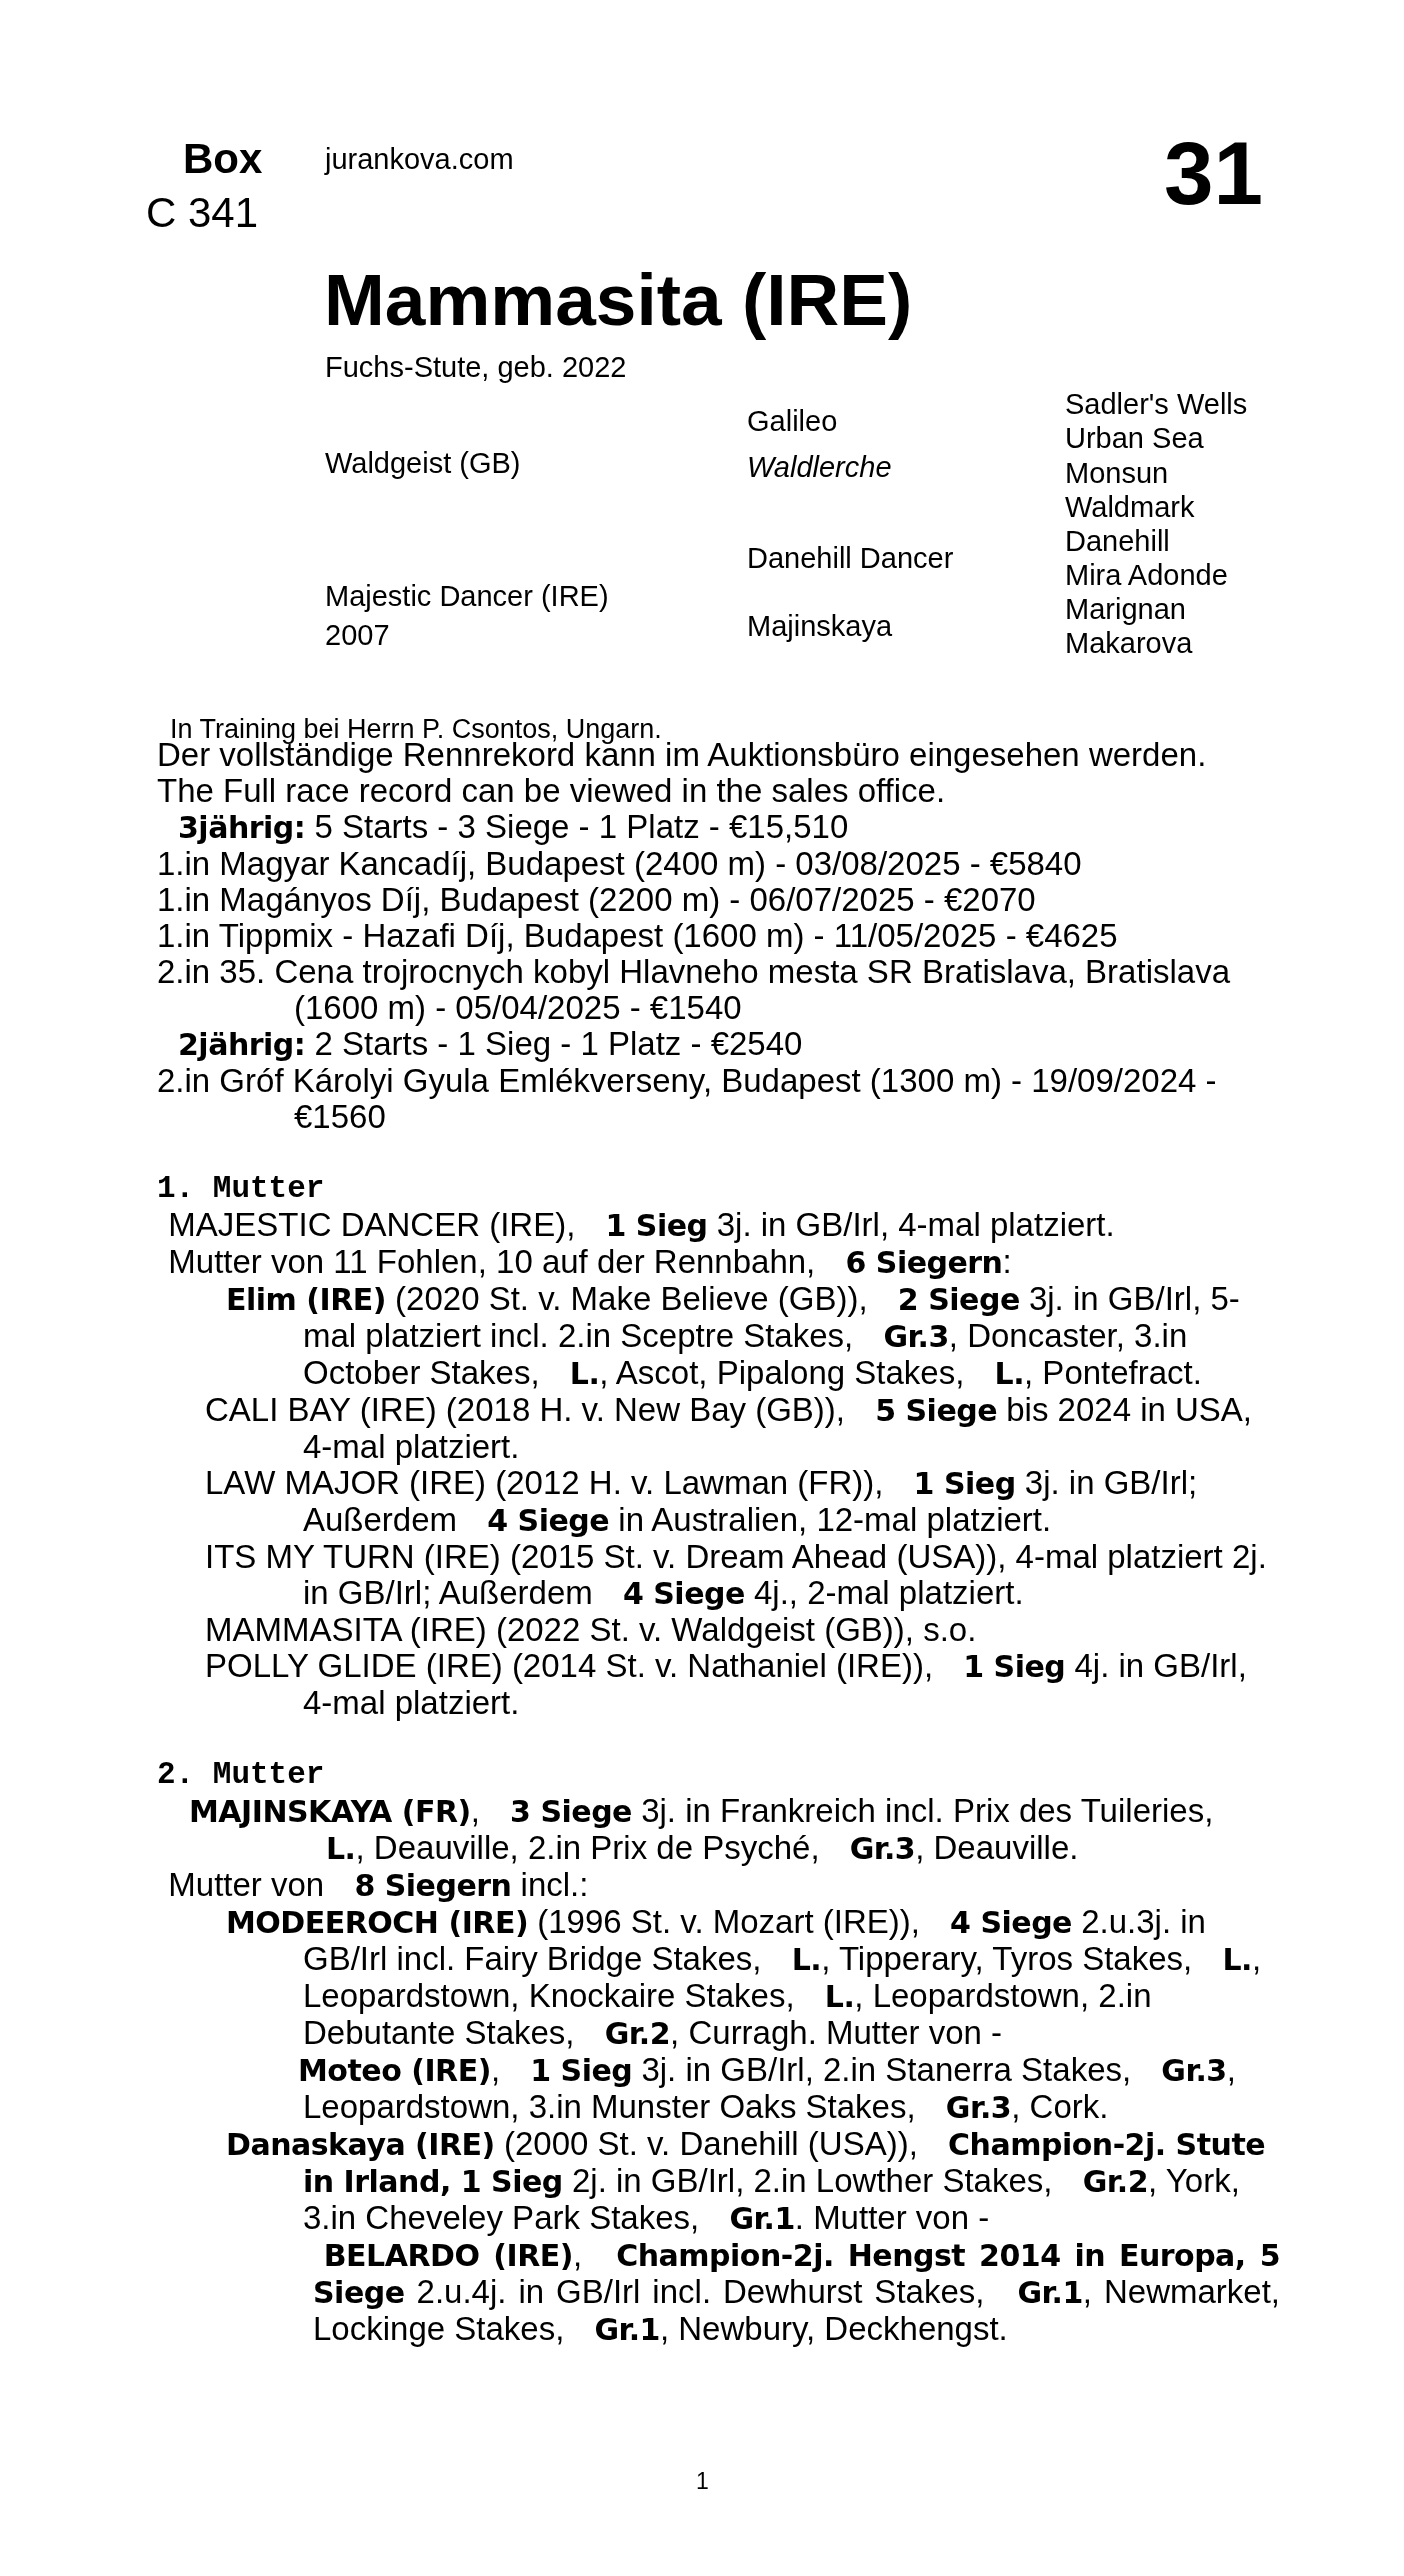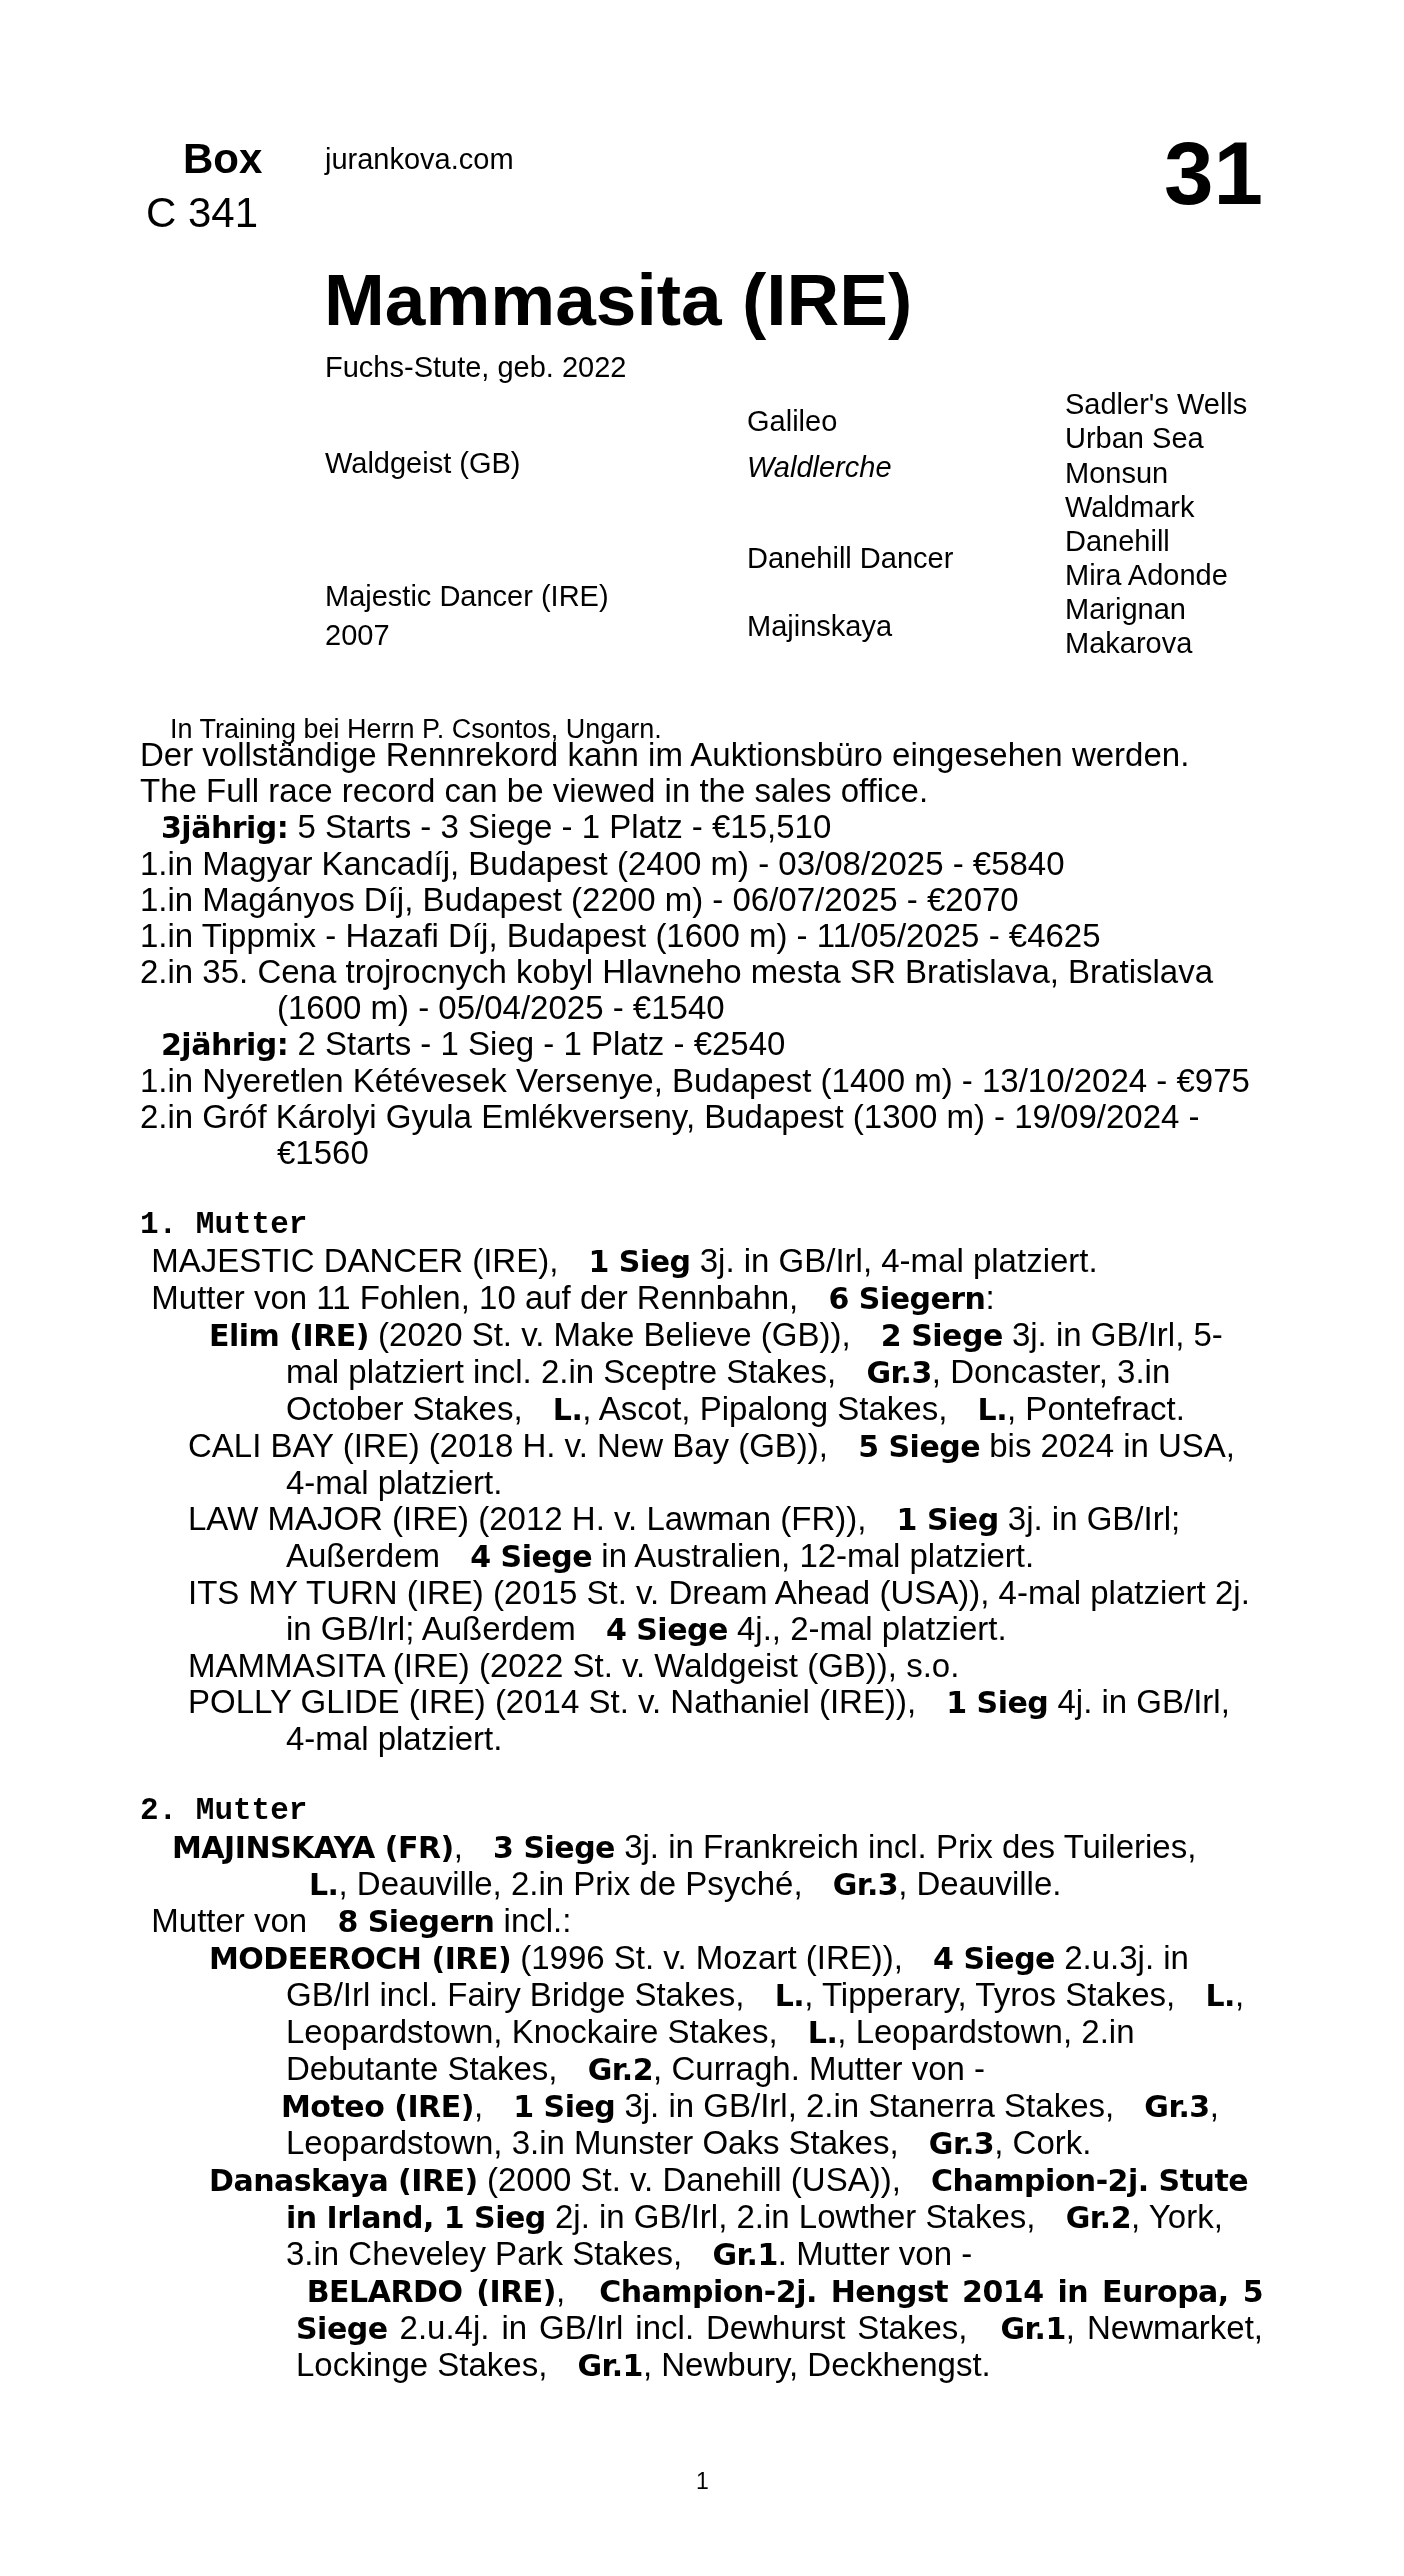--- a/index.html
+++ b/index.html
@@ -25,21 +25,21 @@
   .g-dam2 { left: 747px; top: 612px; }
   .gg { left: 1065px; }
   .gg0 { top: 390px; } .gg1 { top: 424px; }
   .gg2 { top: 459px; } .gg3 { top: 493px; }
   .gg4 { top: 527px; } .gg5 { top: 561px; }
   .gg6 { top: 595px; } .gg7 { top: 629px; }
 
   .training { left: 146px; top: 716px; font-size: 27px; line-height: 1; margin-left: 24px; }
 
   .body-text {
-    position: absolute; left: 140px; top: 737px; width: 1123px;
+    position: absolute; left: 157px; top: 737px; width: 1123px;
     font-size: 33px; line-height: 36px;
   }
   .body-text p { margin: 0; }
   .body-text .hang { padding-left: 137px; text-indent: -137px; }
   .body-text b { font-family: "DejaVu Sans", sans-serif; font-weight: bold; font-size: 30px; letter-spacing: -0.5px; margin-left: 21px; }
   .gap { height: 36px; }
   .section-head { font-family: Liberation Mono, monospace; font-weight: bold; font-size: 31px; }
   .ind1 { padding-left: 11.3px; }
   .ind1h { padding-left: 148px; text-indent: -137px; }
   .ind2 { padding-left: 146px; text-indent: -98px; }
@@ -83,21 +83,20 @@
   <p>Der vollständige Rennrekord kann im Auktionsbüro eingesehen werden.</p>
   <p>The Full race record can be viewed in the sales office.</p>
 
   <p><b>3jährig:</b><span> 5 Starts - 3 Siege - 1 Platz - €15,510</span></p>
   <p class="hang">1.in Magyar Kancadíj, Budapest (2400 m) - 03/08/2025 - €5840</p>
   <p class="hang">1.in Magányos Díj, Budapest (2200 m) - 06/07/2025 - €2070</p>
   <p class="hang">1.in Tippmix - Hazafi Díj, Budapest (1600 m) - 11/05/2025 - €4625</p>
   <p class="hang">2.in 35. Cena trojrocnych kobyl Hlavneho mesta SR Bratislava, Bratislava (1600 m) - 05/04/2025 - €1540</p>
 
   <p><b>2jährig:</b><span> 2 Starts - 1 Sieg - 1 Platz - €2540</span></p>
-  <p class="hang">1.in Nyeretlen Kétévesek Versenye, Budapest (1400 m) - 13/10/2024 - €975</p>
   <p class="hang">2.in Gróf Károlyi Gyula Emlékverseny, Budapest (1300 m) - 19/09/2024 - €1560</p>
 
   <div class="gap"></div>
 
   <p class="section-head">1. Mutter</p>
   <p class="ind1"><span>MAJESTIC DANCER (IRE), </span><b>1 Sieg</b><span> 3j. in GB/Irl, 4-mal platziert.</span></p>
   <p class="ind1"><span>Mutter von 11 Fohlen, 10 auf der Rennbahn, </span><b>6 Siegern</b><span>:</span></p>
   <div id="first-dam-offspring">
       <p class="ind2"><b>Elim (IRE)</b><span> (2020 St. v. Make Believe (GB)), </span><b>2 Siege</b><span> 3j. in GB/Irl, 5-mal platziert incl. 2.in Sceptre Stakes, </span><b>Gr.3</b><span>, Doncaster, 3.in October Stakes, </span><b>L.</b><span>, Ascot, Pipalong Stakes, </span><b>L.</b><span>, Pontefract.</span></p>
       <p class="ind2"><span>CALI BAY (IRE) (2018 H. v. New Bay (GB)), </span><b>5 Siege</b><span> bis 2024 in USA, 4-mal platziert.</span></p>

